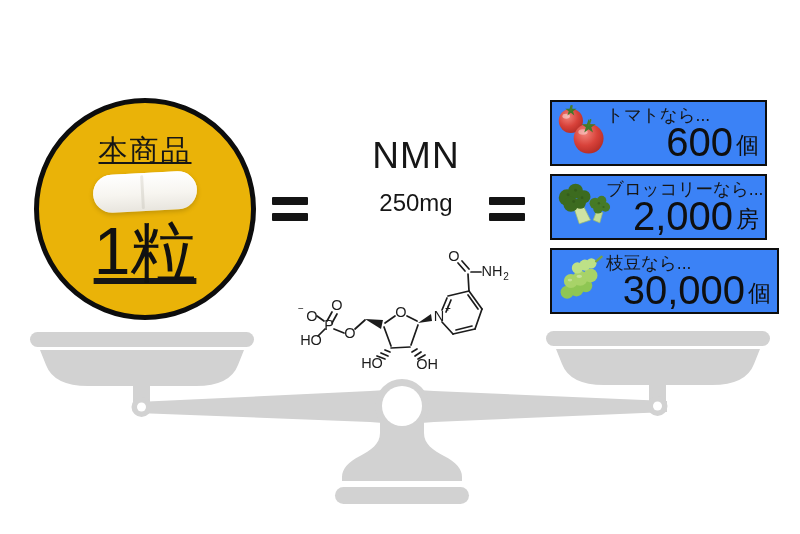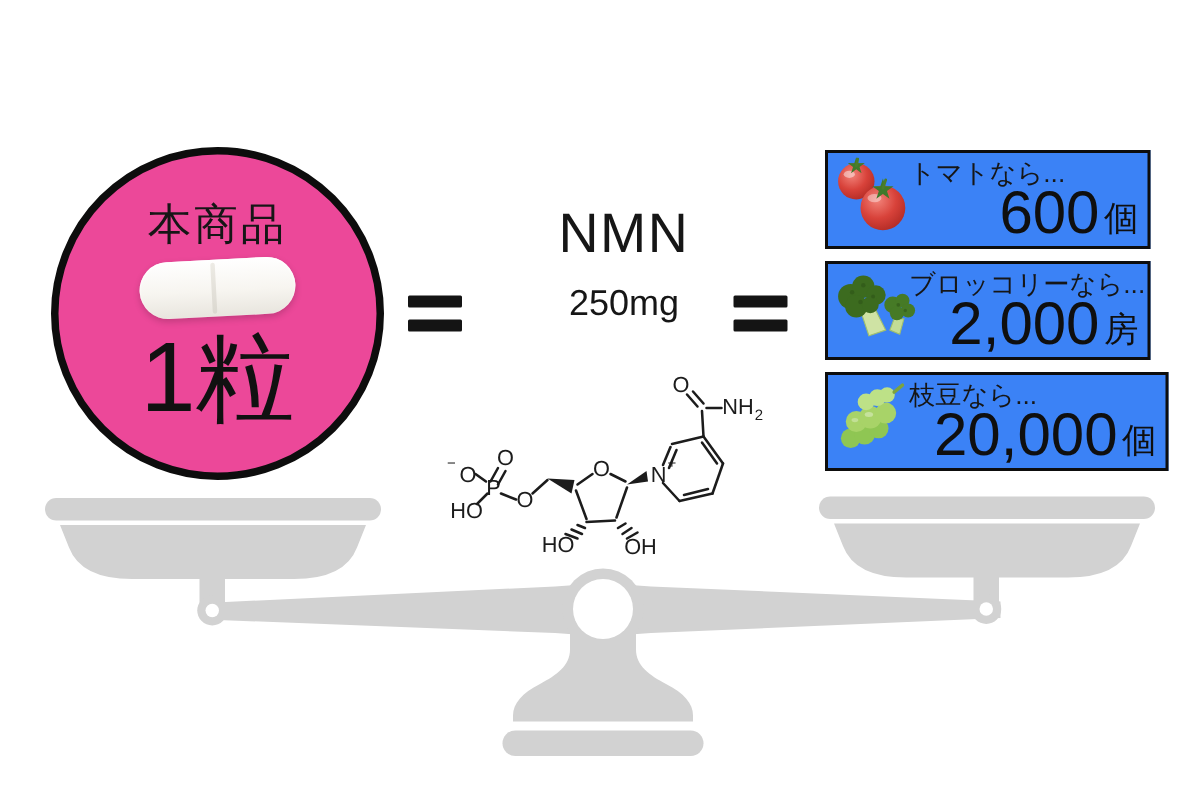--- a/index.html
+++ b/index.html
@@ -3,22 +3,22 @@
 <meta charset="utf-8">
 <style>
   html,body{margin:0;padding:0;background:#fff;}
   .canvas{position:relative;width:800px;height:534px;background:#fff;overflow:hidden;
           font-family:"Liberation Sans","DejaVu Sans",sans-serif;color:#161616;}
   svg{display:block;}
   .scale-svg{position:absolute;left:0;top:0;width:800px;height:534px;}
 
   
   .product-circle{position:absolute;left:34px;top:98px;width:212px;height:212px;
-    border:5px solid #0d0d0d;border-radius:50%;background:#ec4899;
-    display:flex;flex-direction:column;align-items:center;justify-content:center;gap:7px;}
+    border:5px solid #0d0d0d;border-radius:50%;background:#eab308;
+    display:flex;flex-direction:column;align-items:center;justify-content:center;gap:7px;text-decoration:underline;}
   .product-name{font-size:29px;letter-spacing:2px;line-height:32px;}
   .capsule{position:relative;width:104px;height:38px;border-radius:19px;
     background:linear-gradient(180deg,#ffffff 0%,#f7f5f0 55%,#e8e5de 100%);
     box-shadow:0 2px 5px rgba(0,0,0,.18), inset 0 1px 2px #fff;
     transform:rotate(-3deg);}
   .capsule-seam{position:absolute;left:46%;top:2px;width:3px;height:34px;
     background:linear-gradient(180deg,#edebe5,#dbd8d0);border-radius:2px;}
   .product-quantity{font-size:66px;line-height:66px;color:#111;}
 
   
@@ -238,19 +238,19 @@
           <circle cx="32" cy="13" r="6"></circle>
           <circle cx="39" cy="11" r="5.5"></circle>
       </g>
       <line x1="44" y1="9" x2="50" y2="4" stroke="#7ca33e" stroke-width="2.4" stroke-linecap="round"></line>
       <ellipse cx="26" cy="25" rx="3" ry="1.8" fill="#fff" opacity="0.35"></ellipse>
       <ellipse cx="16" cy="29" rx="2.4" ry="1.5" fill="#fff" opacity="0.3"></ellipse>
     </svg>
     <div class="box-text">
       <div class="box-label">枝豆なら...</div>
       <div class="box-value">
-        <span class="value-num">20,000</span>
+        <span class="value-num">30,000</span>
         <span class="value-unit">個</span>
       </div>
     </div>
   </div>
 
 </div>
 
 </body></html>

